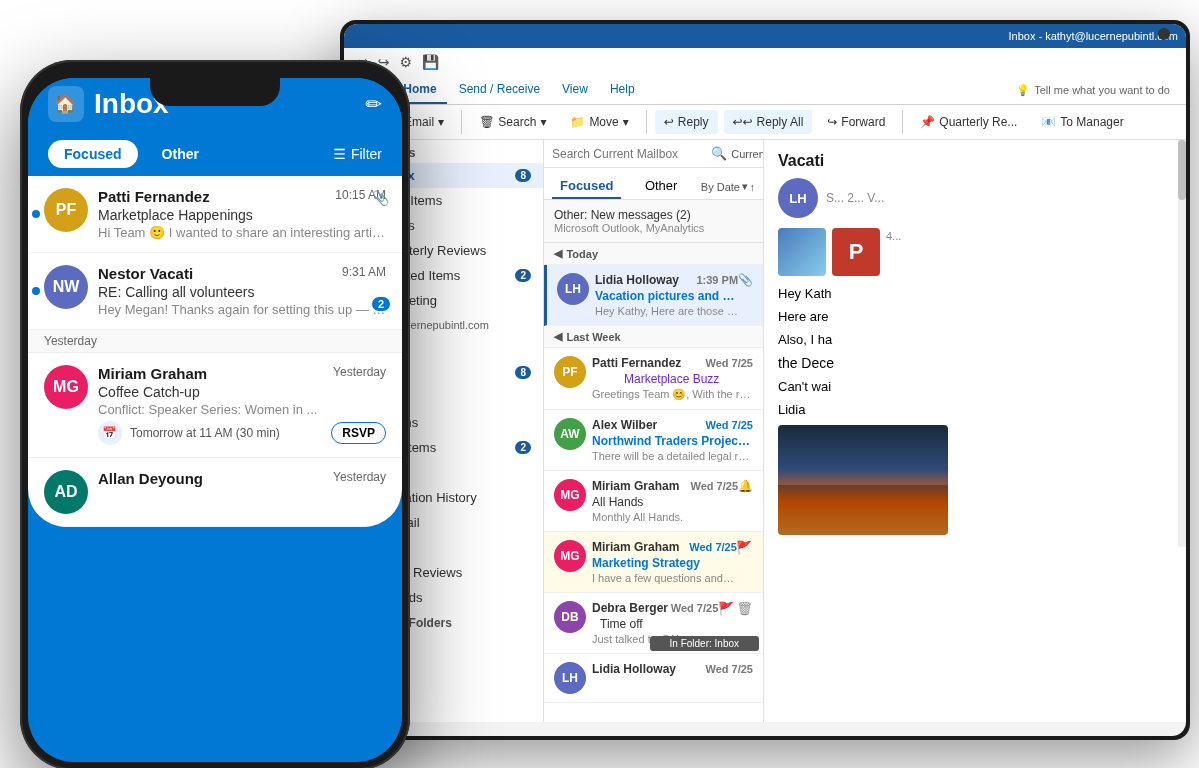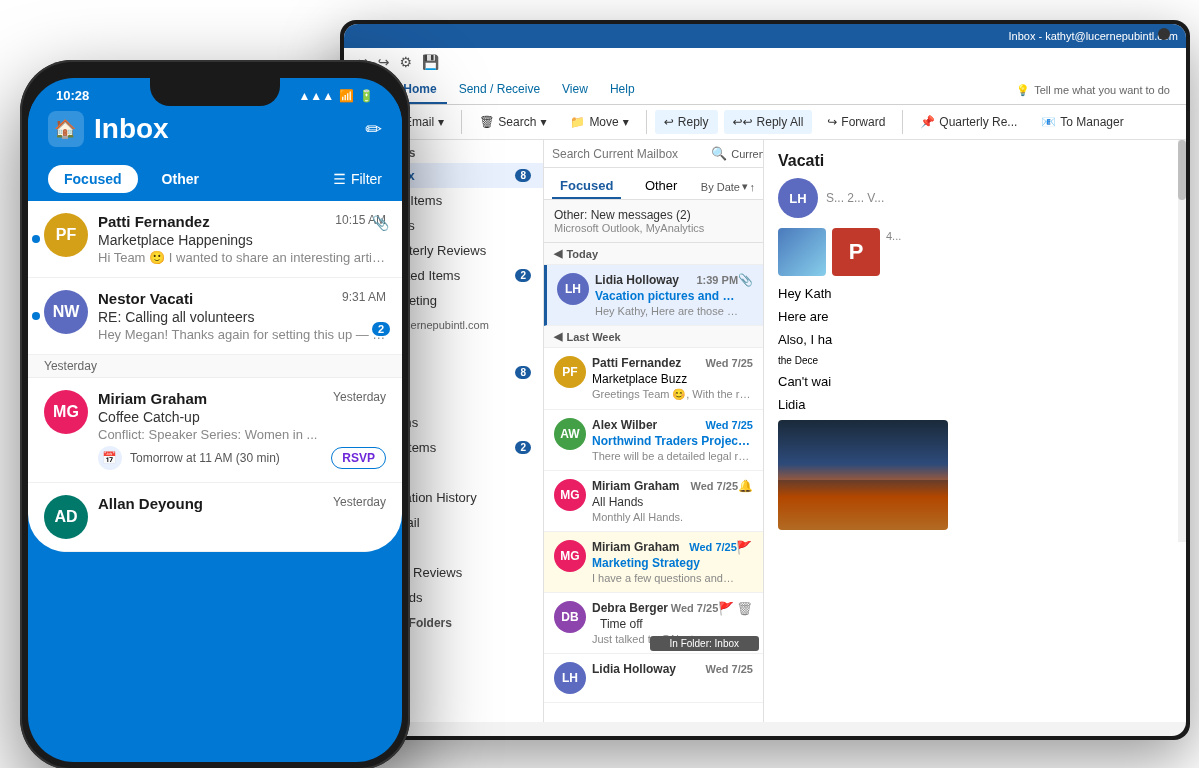--- a/index.html
+++ b/index.html
@@ -296,21 +296,21 @@
 
     .phone-event-text {
       font-size: 12px;
       color: #555;
       flex: 1;
     }
 
     .phone-rsvp-btn {
       background: white;
       border: 1px solid #0078d4;
-      color: #6d28d9;
+      color: #000000;
       border-radius: 12px;
       padding: 3px 10px;
       font-size: 12px;
       font-weight: 600;
     }
 
     
     .tablet-container {
       position: absolute;
       left: 340px;
@@ -753,28 +753,20 @@
 </head>
 <body>
 
 <div class="bg"></div>
 
 <div class="phone-container">
   <div class="phone">
     <div class="phone-screen">
       <div class="phone-notch"></div>
 
-      <div class="phone-statusbar">
-        <span>10:28</span>
-        <div class="phone-status-right">
-          <span>▲▲▲</span>
-          <span>📶</span>
-          <span>🔋</span>
-        </div>
-      </div>
 
       <div class="phone-header">
         <div class="phone-title-row">
           <div class="phone-home-icon">🏠</div>
           <span class="phone-inbox-title">Inbox</span>
         </div>
         <span class="phone-edit-icon">✏</span>
       </div>
 
       <div class="phone-tabs">
@@ -1056,21 +1048,21 @@
           </div>
 
           <div class="email-item">
             <div class="email-item-inner">
               <div class="ep-avatar ep-patti">PF</div>
               <div class="email-item-body">
                 <div class="email-item-sender">
                   <span>Patti Fernandez</span>
                   <span class="email-item-date">Wed 7/25</span>
                 </div>
-                <div class="email-item-subject" style="color:#000000; font-weight:500;">Marketplace Buzz</div>
+                <div class="email-item-subject" style="color:#6d28d9; font-weight:500;margin-left:32px;">Marketplace Buzz</div>
                 <div class="email-item-preview">Greetings Team 😊, With the recent buzz in the marketplace for the XT</div>
               </div>
             </div>
           </div>
 
           <div class="email-item">
             <div class="email-item-inner">
               <div class="ep-avatar ep-alex">AW</div>
               <div class="email-item-body">
                 <div class="email-item-sender">
@@ -1159,21 +1151,21 @@
 
                 <div style="display:flex; gap:6px; margin-bottom:10px;">
                   <div style="width:48px; height:48px; background: linear-gradient(135deg, #4a7abc, #87ceeb); border-radius:4px;"></div>
                   <div style="width:48px; height:48px; background:#c0392b; border-radius:4px; display:flex; align-items:center; justify-content:center; color:white; font-size:22px; font-weight:700;">P</div>
                   <div style="font-size:11px; color:#888; margin-top:2px;">4...</div>
                 </div>
 
                 <p style="margin-bottom:8px; font-size:13px;">Hey Kath</p>
                 <p style="margin-bottom:8px; font-size:13px;">Here are</p>
                 <p style="margin-bottom:8px; font-size:13px;">Also, I ha</p>
-                <p style="margin-bottom:8px; font-size:10px;">the Dece</p>
+                <p style="margin-bottom:8px; font-size:14px;">the Dece</p>
                 <p style="margin-bottom:8px; font-size:13px;">Can't wai</p>
                 <p style="margin-bottom:8px; font-size:13px;">Lidia</p>
 
                 <div style="width:170px; height:110px; background: linear-gradient(to bottom, #1a2a3a 0%, #2d4a7a 40%, #ff6600 70%, #ff9933 100%); border-radius:4px; margin-top:8px; position:relative; overflow:hidden;">
                   <div style="position:absolute; bottom:0; left:0; right:0; height:50px; background: rgba(0,0,0,0.3);"></div>
                 </div>
               </div>
             </div>
 
             <div class="scrollbar-track">

